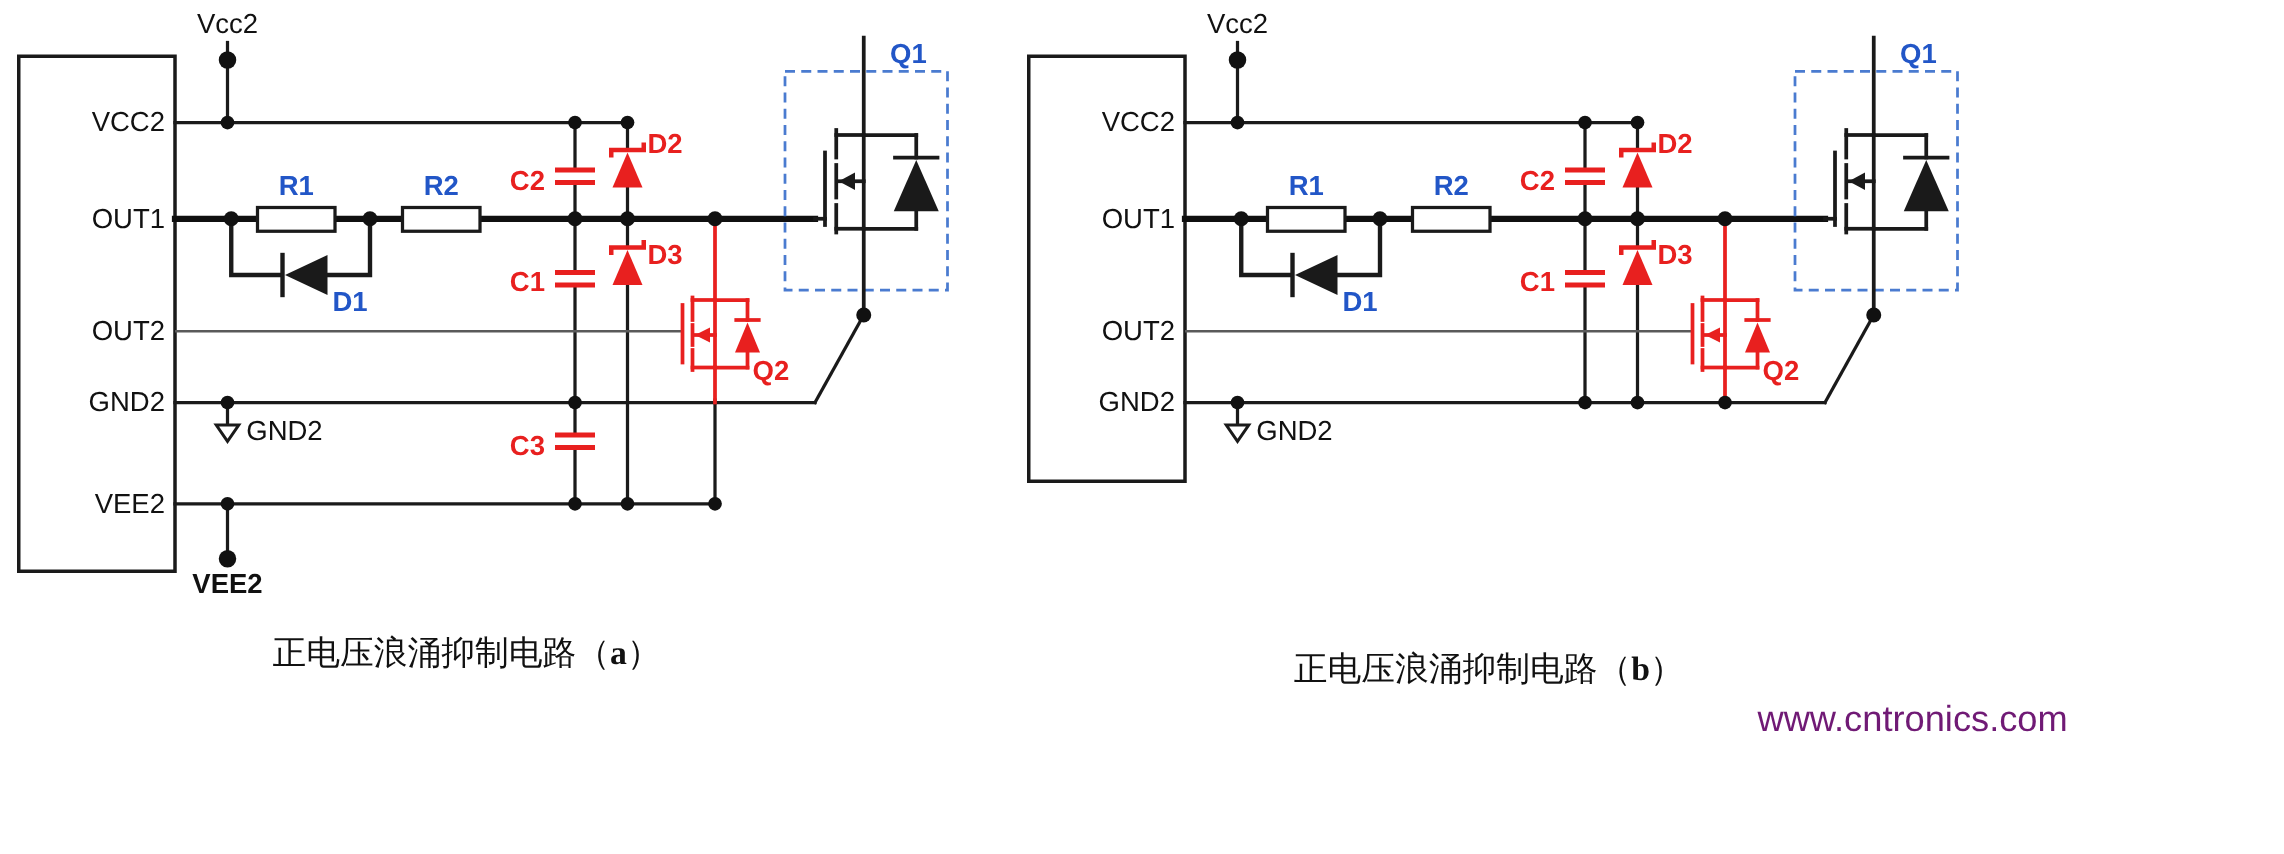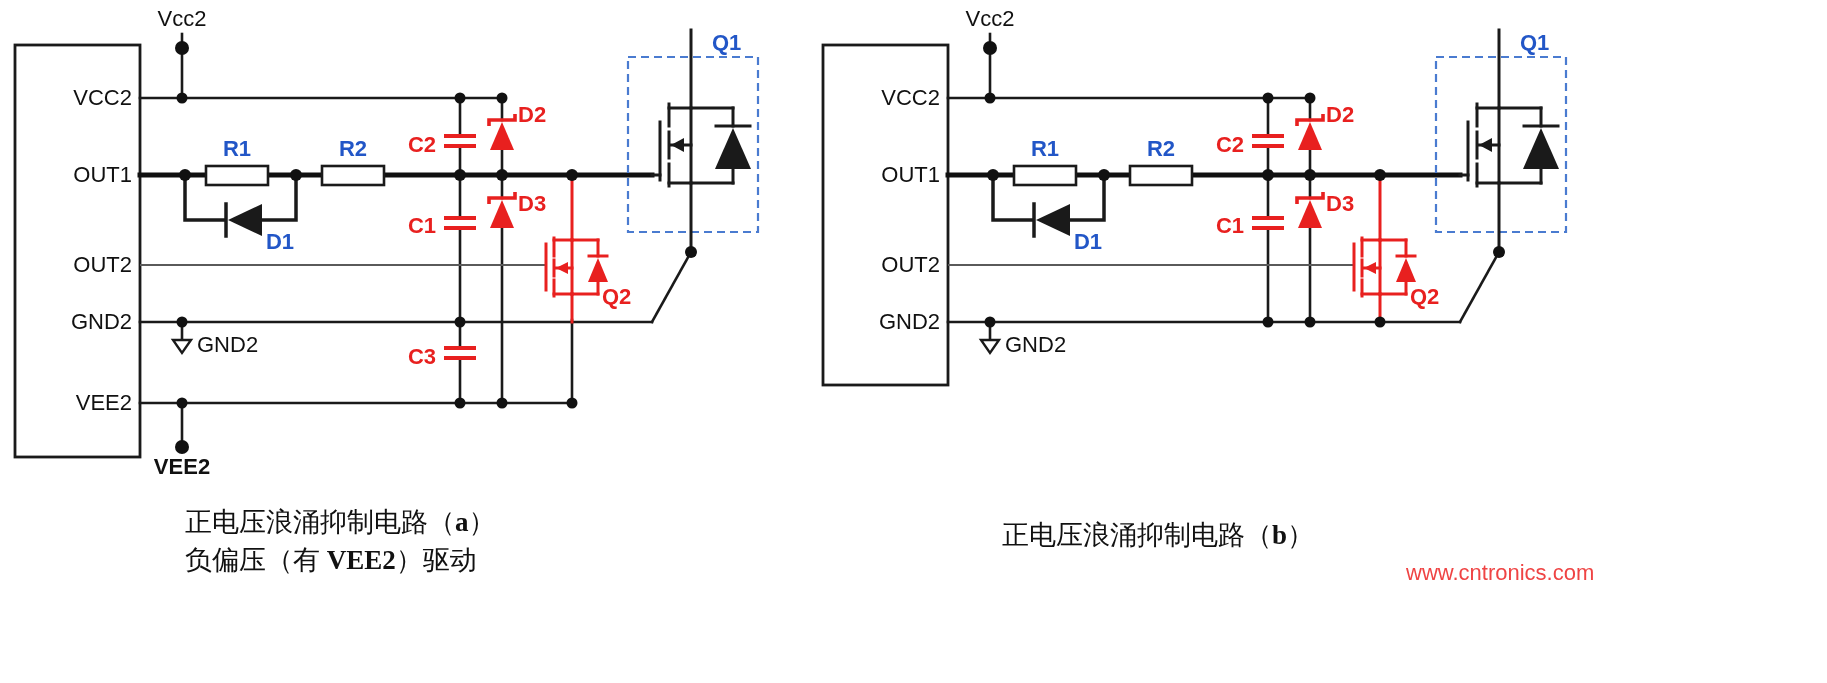--- a/index.html
+++ b/index.html
@@ -20,22 +20,22 @@
   .q1 line{stroke:#1a1a1a;stroke-width:3;fill:none;stroke-linecap:square;}
   .rf{fill:#e8201f;}
   .bf{fill:#1a1a1a;}
   .gnd{fill:#ffffff;stroke:#1a1a1a;stroke-width:2.4;}
   .dotg circle{fill:#111111;}
   text.pin{font-size:22px;fill:#111111;}
   text.pinb{font-size:22px;font-weight:bold;fill:#111111;}
   text.blab{font-size:22px;font-weight:bold;fill:#2256c7;}
   text.rlab{font-size:22px;font-weight:bold;fill:#e8201f;}
   .caption{position:absolute;font-family:"Liberation Serif",serif;font-size:27px;color:#111;
-           line-height:38px;white-space:nowrap;}
-  .watermark{position:absolute;left:1406px;top:560px;font-size:22px;color:#ef4444;
+           line-height:38px;white-space:nowrap;margin-left:33px;}
+  .watermark{position:absolute;left:1406px;top:560px;font-size:29px;color:#701a75;
              font-family:"Liberation Sans",sans-serif;}
 </style>
 </head>
 <body>
 
 <div id="stage">
 <svg width="1827" height="683" viewBox="0 0 1827 683">
 
   <g>
     <rect class="icbox" x="15" y="45" width="125" height="412"></rect>
@@ -303,20 +303,19 @@
     <text class="rlab" text-anchor="end" x="1244" y="233">C1</text>
     <text class="rlab" x="1326" y="122">D2</text>
     <text class="rlab" x="1326" y="211">D3</text>
     <text class="rlab" x="1410" y="304">Q2</text>
     <text class="blab" x="1520" y="50">Q1</text>
   </g>
 </svg>
 
   <div class="caption" style="left:185px;top:503px;">
     <div><span>正电压浪涌抑制电路（</span><b>a</b><span>）</span></div>
-    <div><span>负偏压（有 </span><b>VEE2</b><span>）驱动</span></div>
   </div>
   <div class="caption" style="left:1002px;top:516px;">
     <div><span>正电压浪涌抑制电路（</span><b>b</b><span>）</span></div>
   </div>
 
   <div class="watermark">www.cntronics.com</div>
 </div>
 
 </body></html>

